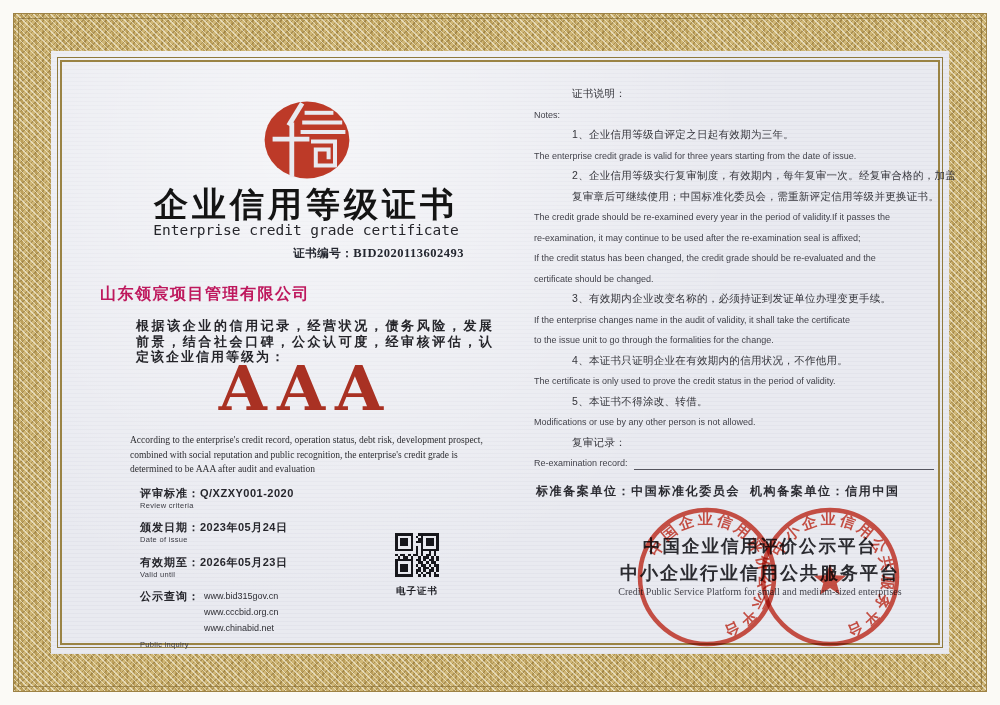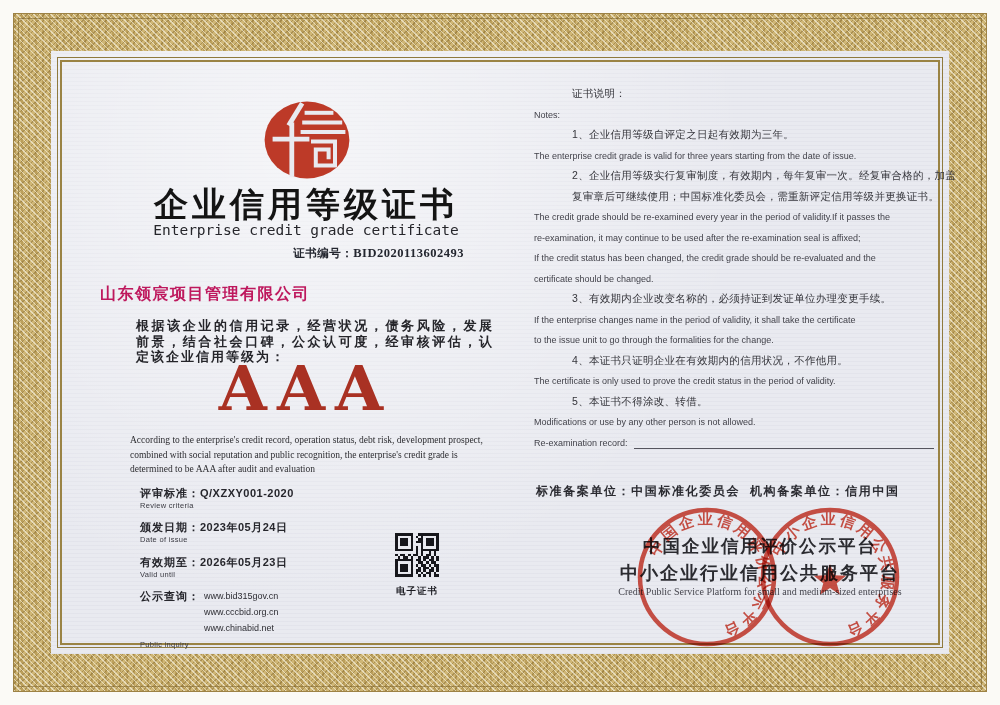--- a/index.html
+++ b/index.html
@@ -422,26 +422,27 @@
     <div class="note-line note-en">Notes:</div>
     <div class="note-line note-cn">1、企业信用等级自评定之日起有效期为三年。</div>
     <div class="note-line note-en">The enterprise credit grade is valid for three years starting from the date of issue.</div>
     <div class="note-line note-cn">2、企业信用等级实行复审制度，有效期内，每年复审一次。经复审合格的，加盖</div>
     <div class="note-line note-cn">复审章后可继续使用；中国标准化委员会，需重新评定信用等级并更换证书。</div>
     <div class="note-line note-en">The credit grade should be re-examined every year in the period of validity.If it passes the</div>
     <div class="note-line note-en">re-examination, it may continue to be used after the re-examination seal is affixed;</div>
     <div class="note-line note-en">If the credit status has been changed, the credit grade should be re-evaluated and the</div>
     <div class="note-line note-en">certificate should be changed.</div>
     <div class="note-line note-cn">3、有效期内企业改变名称的，必须持证到发证单位办理变更手续。</div>
-    <div class="note-line note-en">If the enterprise changes name in the period of validity, it shall take the certificate</div>
+    <div class="note-line note-en">If the enterprise changes name in the audit of validity, it shall take the certificate</div>
     <div class="note-line note-en">to the issue unit to go through the formalities for the change.</div>
     <div class="note-line note-cn">4、本证书只证明企业在有效期内的信用状况，不作他用。</div>
     <div class="note-line note-en">The certificate is only used to prove the credit status in the period of validity.</div>
     <div class="note-line note-cn">5、本证书不得涂改、转借。</div>
     <div class="note-line note-en">Modifications or use by any other person is not allowed.</div>
+    <div class="note-line note-cn">复审记录：</div>
     <div class="note-line note-en">
       <span>Re-examination record:</span>
       <span class="rec-line"></span>
     </div>
   </div>
 
   <div class="abs filing">
     <span><span>标准备案单位：</span><span>中国标准化委员会</span></span>
     <span><span>机构备案单位：</span><span>信用中国</span></span>
   </div>

